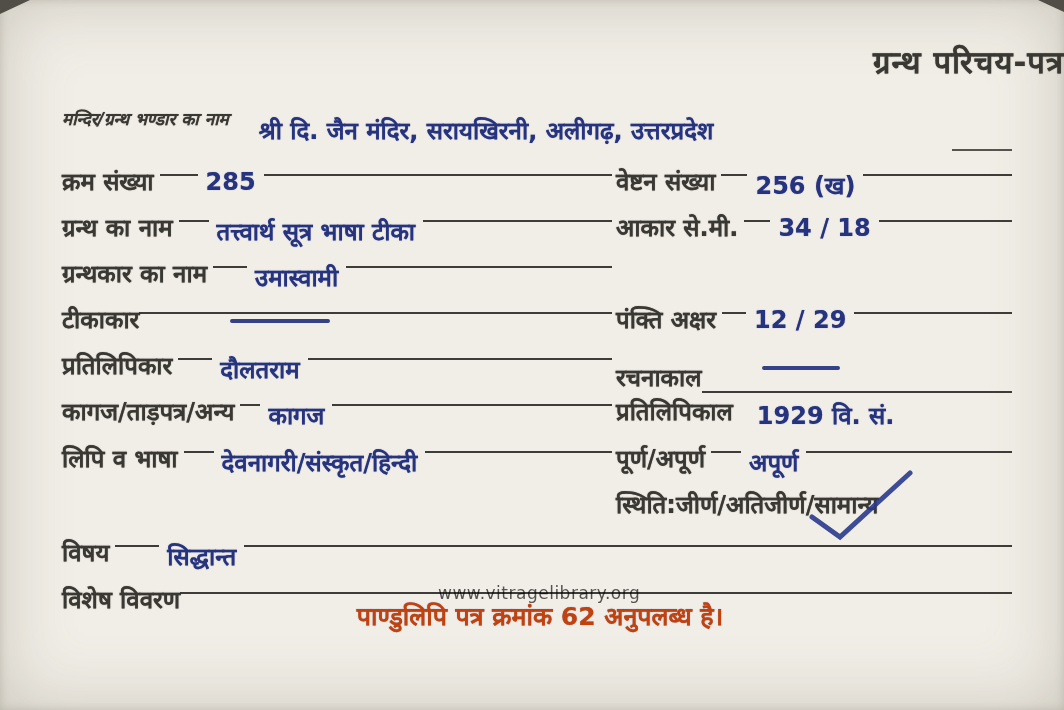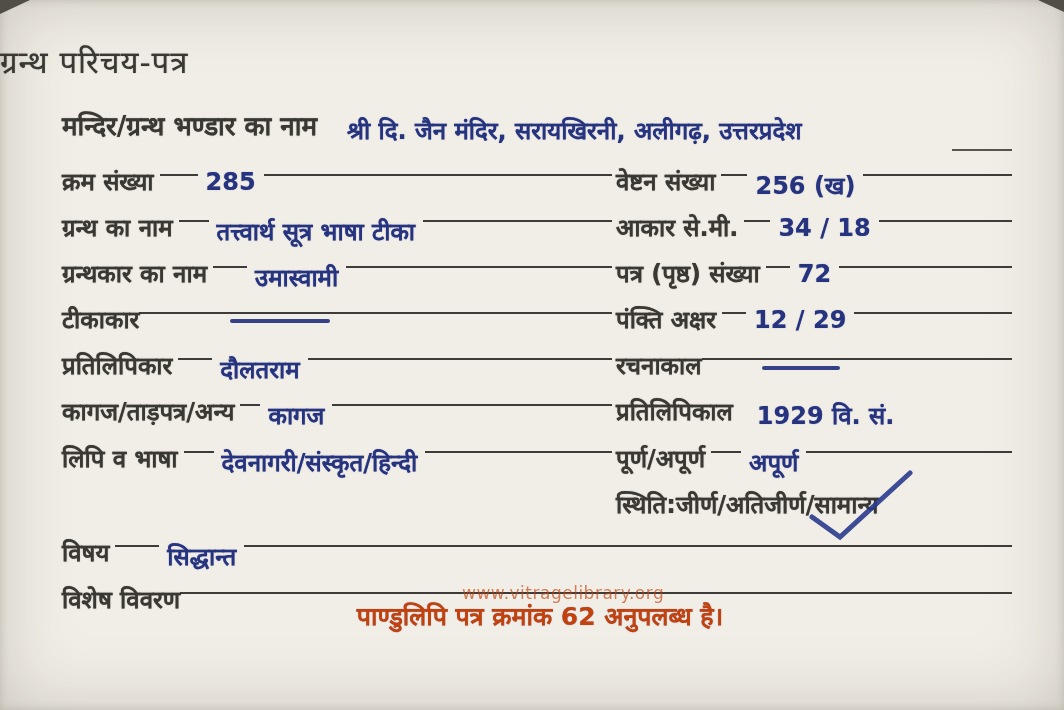--- a/index.html
+++ b/index.html
@@ -9,56 +9,56 @@
     background:#f1eee7;
     overflow:hidden;
     font-family:"DejaVu Sans",sans-serif;
     box-shadow:inset 0 0 70px rgba(112,106,90,.30), inset 0 0 8px rgba(112,106,90,.25);
   }
   .corner{position:absolute;background:#514e47;}
   .corner.tl{top:0;left:0;width:30px;height:14px;clip-path:polygon(0 0,100% 0,0 100%);}
   .corner.tr{top:0;right:0;width:26px;height:12px;clip-path:polygon(0 0,100% 0,100% 100%);}
   .title{
     position:absolute;top:40px;left:0;width:100%;
-    margin:0;text-align:left;
-    font-size:31px;font-weight:normal;color:#3a3833;
+    margin:0;text-align:right;
+    font-size:31px;font-weight:bold;color:#3a3833;
     letter-spacing:1px;
     text-shadow:0 0 1px rgba(58,56,51,.75);
   }
   .frow{
     position:absolute;height:46px;
     display:flex;align-items:flex-start;
     white-space:nowrap;
   }
   .flabel{
     font-size:24px;font-weight:600;color:#3a3833;
     margin-top:1px;
     text-shadow:0 0 1px rgba(58,56,51,.65);
   }
-  .hlabel{font-size:26px;}
+  .hlabel{font-size:17px;font-style:italic;}
   .fvalue{
     font-size:24px;font-weight:bold;color:#26337f;
     margin-top:5px;padding:0 8px;
     text-shadow:0 0 1px rgba(38,51,127,.55);
     text-align:right;
   }
   .fdash{width:38px;border-top:2px solid rgba(47,45,41,.92);margin-top:11px;margin-left:6px;}
   .ffill{flex:1;border-top:2px solid rgba(47,45,41,.92);margin-top:11px;min-width:14px;}
   .blueline{position:absolute;height:4px;background:#26337f;border-radius:2px;opacity:.92;}
   .hdash{position:absolute;border-top:2px solid rgba(47,45,41,.8);}
   .note{
     position:absolute;top:598px;left:150px;width:780px;
     text-align:center;
     font-size:25px;font-weight:bold;color:#c2410c;
     text-shadow:0 0 1px rgba(38,51,127,.5);
   }
   .watermark{
-    position:absolute;top:583px;left:462px;
+    position:absolute;top:583px;left:438px;
     font-size:17px;letter-spacing:.5px;
-    color:#c2410c;opacity:.65;
+    color:#000000;opacity:.65;
   }
   .tickwrap{position:relative;display:inline-block;}
   .tickwrap svg{position:absolute;left:-16px;top:-22px;overflow:visible;pointer-events:none;}
 </style>
 </head>
 <body>
 
 <div class="card">
 
   <div class="corner tl"></div>
@@ -97,46 +97,40 @@
     <span class="fvalue">34 / 18</span>
     <span class="ffill"></span>
   </div>
 
   <div class="frow" style="top:255px;left:62px;width:550px;">
     <span class="flabel">ग्रन्थकार का नाम</span>
     <span class="fdash" style="width:34px;"></span>
     <span class="fvalue">उमास्वामी</span>
     <span class="ffill"></span>
   </div>
-  <div class="frow" style="top:255px;left:616px;width:396px;">
-    <span class="flabel">पत्र (पृष्ठ) संख्या</span>
-    <span class="fdash" style="width:24px;"></span>
-    <span class="fvalue">72</span>
-    <span class="ffill"></span>
-  </div>
 
   <div class="frow" style="top:301px;left:62px;width:550px;">
     <span class="flabel">टीकाकार</span>
     <span class="ffill"></span>
     <span class="blueline" style="left:168px;top:18px;width:100px;"></span>
   </div>
   <div class="frow" style="top:301px;left:616px;width:396px;">
     <span class="flabel">पंक्ति अक्षर</span>
     <span class="fdash" style="width:24px;"></span>
     <span class="fvalue">12 / 29</span>
     <span class="ffill"></span>
   </div>
 
   <div class="frow" style="top:347px;left:62px;width:550px;">
     <span class="flabel">प्रतिलिपिकार</span>
     <span class="fdash" style="width:34px;"></span>
     <span class="fvalue">दौलतराम</span>
     <span class="ffill"></span>
   </div>
-  <div class="frow" style="top:347px;left:616px;width:396px;">
+  <div class="frow" style="top:347px;left:616px;width:396px;align-items:flex-end;">
     <span class="flabel">रचनाकाल</span>
     <span class="ffill"></span>
     <span class="blueline" style="left:146px;top:19px;width:78px;"></span>
   </div>
 
   <div class="frow" style="top:393px;left:62px;width:550px;">
     <span class="flabel">कागज/ताड़पत्र/अन्य</span>
     <span class="fdash" style="width:20px;"></span>
     <span class="fvalue">कागज</span>
     <span class="ffill"></span>

